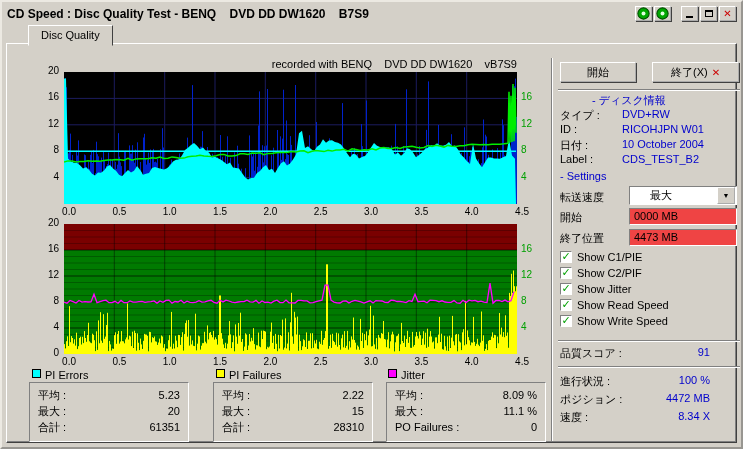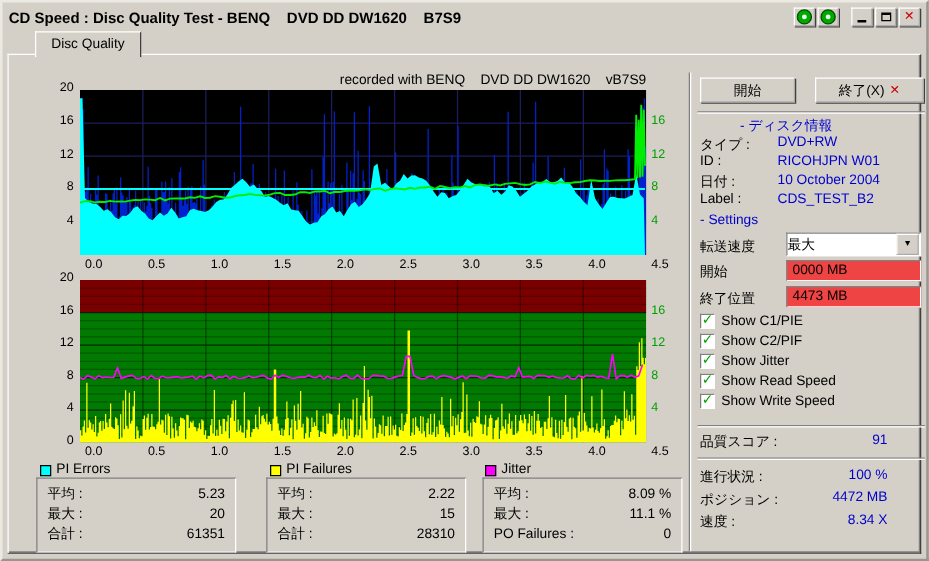--- a/index.html
+++ b/index.html
@@ -26,23 +26,23 @@
        border-color:#ffffff #404040 #404040 #ffffff;box-shadow:inset -1px -1px 0 #808080;}
 
   .chart-header{position:absolute;left:200px;top:56px;width:315px;text-align:right;white-space:pre;font-size:11px;}
 
   #top-chart{position:absolute;left:62px;top:70px;}
   #bottom-chart{position:absolute;left:62px;top:222px;}
   svg{display:block;}
 
   .ytick{position:absolute;font-size:10px;width:27px;text-align:right;color:#000;}
   .ytick.right{text-align:left;width:20px;color:#00a000;}
-  .xtick{position:absolute;font-size:10px;width:24px;text-align:left;color:#000;margin-left:16px;}
-
-  .legend-item{position:absolute;top:367px;display:flex;align-items:flex-end;gap:4px;font-size:11px;}
+  .xtick{position:absolute;font-size:10px;width:24px;text-align:right;color:#000;}
+
+  .legend-item{position:absolute;top:367px;display:flex;align-items:flex-start;gap:4px;font-size:11px;}
   .swatch{width:9px;height:9px;border:1px solid #000;box-sizing:border-box;}
 
   .stat-box{position:absolute;top:380px;width:160px;height:60px;border:1px solid;border-color:#808080 #ffffff #ffffff #808080;
     box-sizing:border-box;padding:4px 8px;}
   .stat-row{display:flex;justify-content:space-between;line-height:16px;}
 
   
   .vsep{position:absolute;left:549px;top:56px;bottom:6px;width:0;border-left:1px solid #808080;border-right:1px solid #ffffff;}
   .hsep{position:absolute;left:556px;width:182px;height:0;border-top:1px solid #808080;border-bottom:1px solid #ffffff;}
   .btn{position:absolute;height:20px;background:#d4d0c8;border:1px outset #ffffff;box-shadow:1px 1px 0 #404040;
@@ -52,21 +52,21 @@
   .exit-x{color:#cc0000;font-weight:bold;font-size:10px;}
   .section-header{position:absolute;color:#0000cc;}
   .section-header::before{content:"- ";}
   .side-row{position:absolute;left:558px;width:180px;height:15px;text-decoration:underline;}
   .side-row .lab{position:absolute;left:0;color:#000;}
   .side-row .val{position:absolute;left:62px;color:#0000cc;white-space:nowrap;}
   .side-row .val-r{position:absolute;left:62px;width:88px;text-align:right;color:#0000cc;}
   .side-label{position:absolute;color:#000;}
   .dropdown{position:absolute;left:627px;top:184px;width:108px;height:19px;background:#fff;border:1px solid;
     border-color:#808080 #ffffff #ffffff #808080;box-sizing:border-box;display:flex;align-items:center;}
-  .dd-val{flex:1;padding-left:0;}
+  .dd-val{flex:1;padding-left:20px;}
   .dd-btn{width:16px;height:15px;margin-right:1px;background:#d4d0c8;border:1px outset #fff;font-size:7px;
     display:flex;align-items:center;justify-content:center;}
   .field{position:absolute;left:627px;width:108px;height:17px;background:#ef4444;border:1px solid;
     border-color:#808080 #ffffff #ffffff #808080;box-sizing:border-box;padding:1px 0 0 4px;}
   #cb-list{position:absolute;left:558px;top:247px;}
   .cb-row{height:16px;display:flex;align-items:center;gap:5px;}
   .cb-box{width:12px;height:12px;background:#fff;border:1px solid;border-color:#808080 #ffffff #ffffff #808080;
     box-sizing:border-box;font-size:11px;line-height:9px;text-align:center;color:#00a000;font-weight:bold;}
 </style>
 </head>

